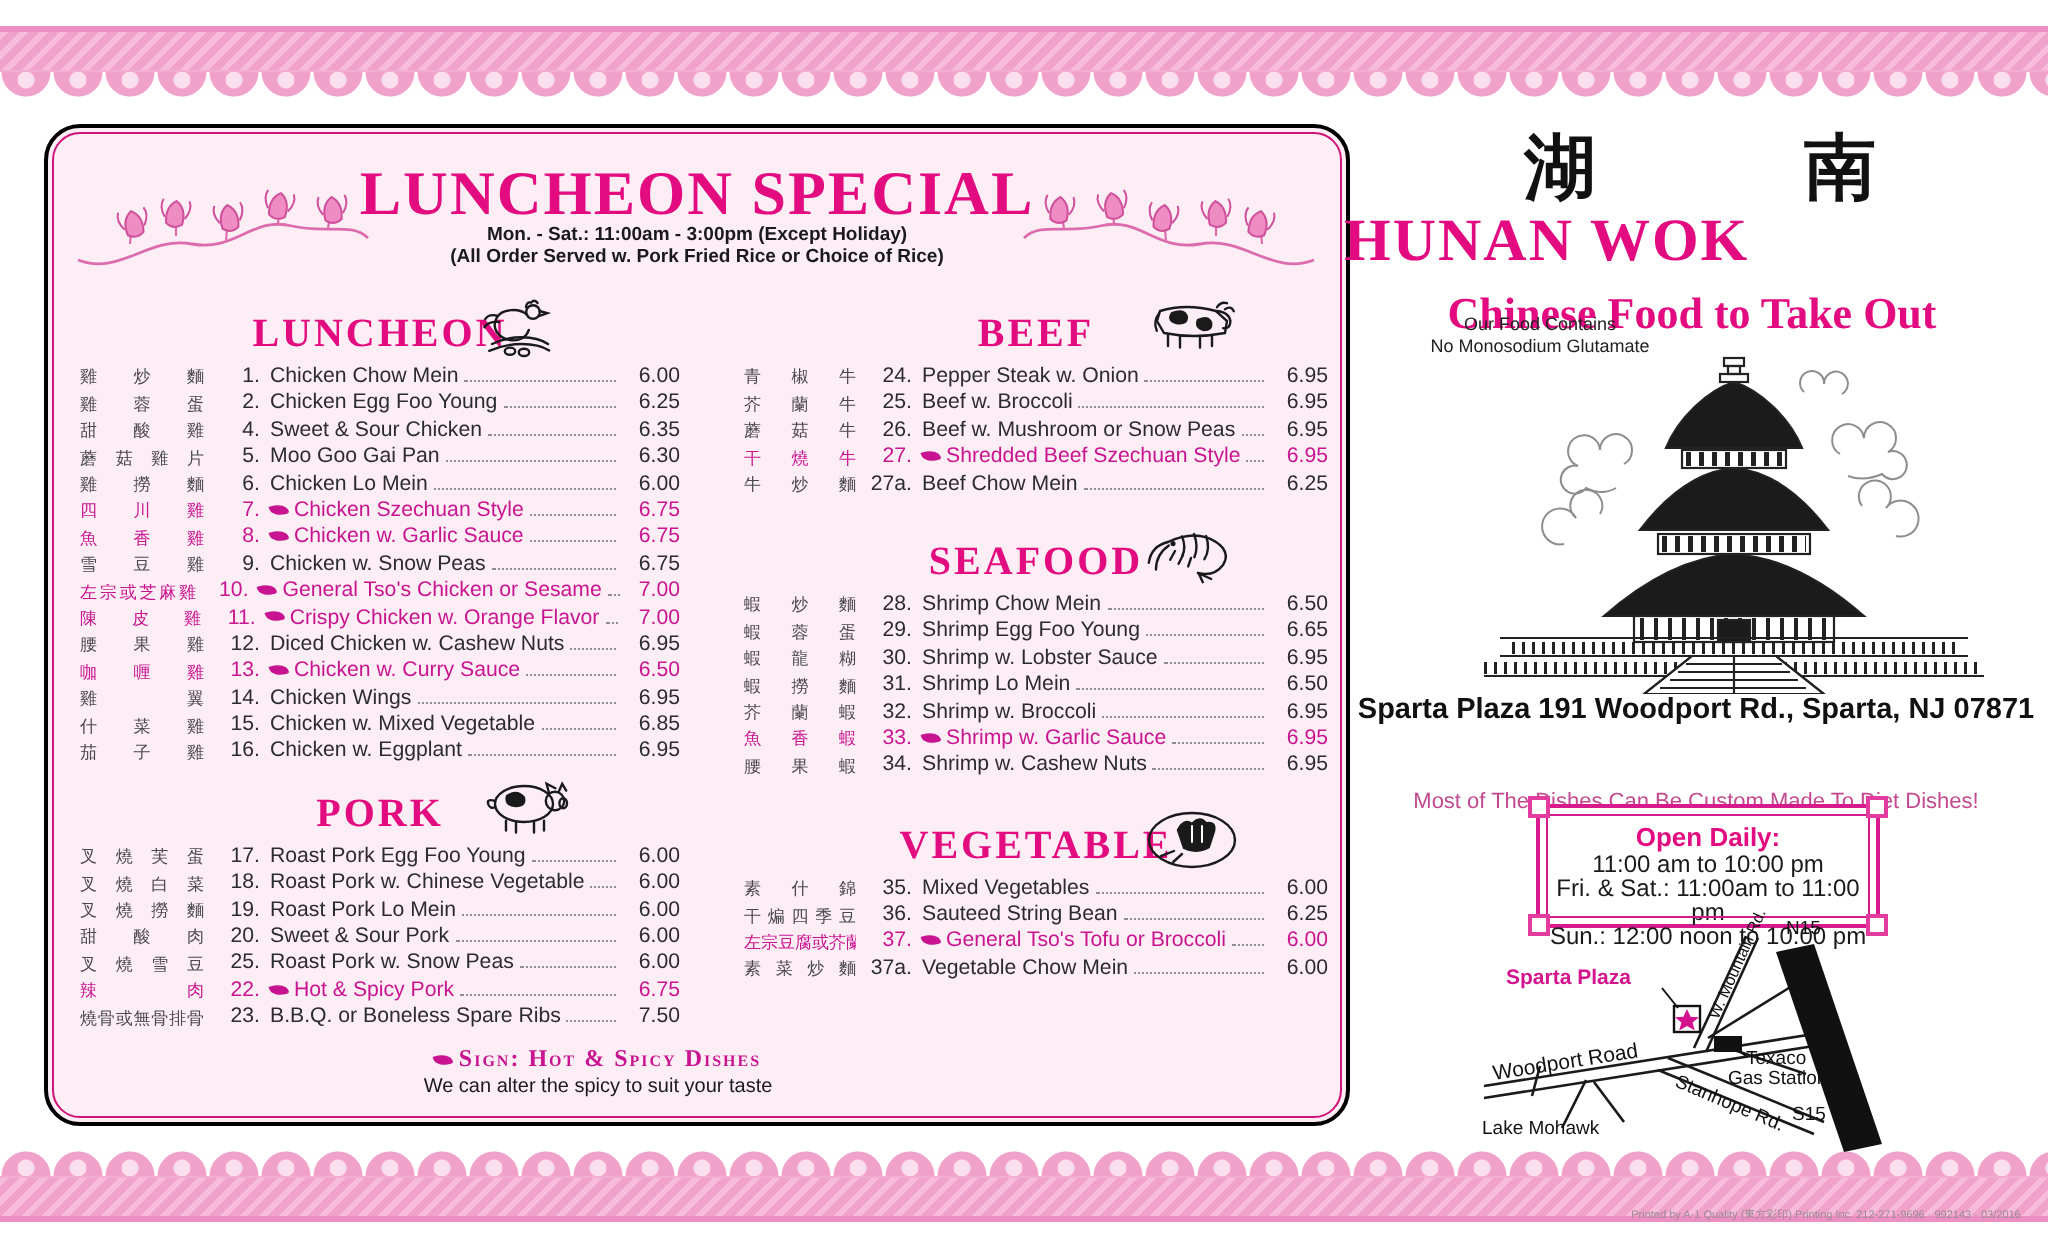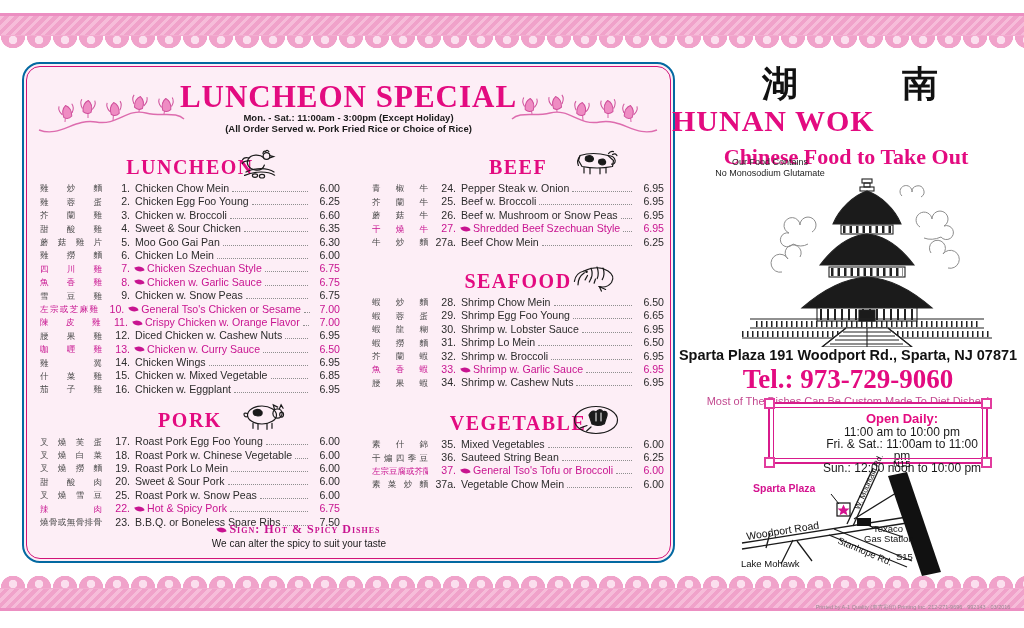--- a/index.html
+++ b/index.html
@@ -12,21 +12,21 @@
   .lace .scal{height:13px;background:
       radial-gradient(circle 4.5px at 13px 4px,#fbdfee 4px,rgba(0,0,0,0) 4.5px) 0 0/26px 13px repeat-x,
       radial-gradient(circle 12.5px at 13px 0px,#f0a2ca 12px,rgba(0,0,0,0) 12.5px) 0 0/26px 13px repeat-x;}
   .lace-top{top:13px;} .lace-bot{top:575px;}
   .lace-bot .rib{border-top:1px solid #f2add0;border-bottom:3px solid #ec8fc2;}
   .lace-bot .scal{background:
       radial-gradient(circle 4.5px at 13px 9px,#fbdfee 4px,rgba(0,0,0,0) 4.5px) 0 0/26px 13px repeat-x,
       radial-gradient(circle 12.5px at 13px 13px,#f0a2ca 12px,rgba(0,0,0,0) 12.5px) 0 0/26px 13px repeat-x;}
   
   .panel{position:absolute;left:22px;top:62px;width:649px;height:497px;background:#fdeef6;
-         border:2px solid #0369a1;border-radius:18px;}
+         border:2px solid #000000;border-radius:18px;}
   .panel::before{content:"";position:absolute;inset:2px;border:1px solid #d11277;border-radius:14px;pointer-events:none;}
   .lt{margin-top:18px;text-align:center;font-family:"Liberation Serif",serif;font-weight:bold;
       font-size:31px;line-height:30px;color:#e30b80;letter-spacing:1px;}
   .ls{ text-align:center;font-size:9.5px;font-weight:bold;color:#1a1a1a;line-height:11px;}
   .vine{position:absolute;top:28px;left:12px;}
   .vine-r{position:absolute;top:28px;left:486px;transform:scaleX(-1);}
   .col{position:absolute;top:84px;}
   .colL{left:16px;width:300px;} .colR{left:348px;width:292px;}
   .sec{margin-top:8px;}
   .sec.m14{margin-top:13px;} .sec.m20{margin-top:21px;} .sec.m24{margin-top:22px;}
@@ -56,21 +56,21 @@
          font-family:"Liberation Serif",serif;font-weight:bold;color:#e30b80;font-size:30px;letter-spacing:1px;line-height:42px;}
   .tagline{position:absolute;left:672px;top:144px;width:348px;text-align:center;
            font-family:"Liberation Serif",serif;font-weight:bold;color:#e30b80;font-size:22px;}
   .msg{position:absolute;left:694px;top:157px;width:152px;text-align:center;font-size:9px;line-height:11px;color:#222;}
   .temple{position:absolute;left:742px;top:172px;}
   .addr{position:absolute;left:672px;top:347px;width:352px;text-align:center;font-weight:bold;font-size:14.5px;color:#111;}
   .tel{position:absolute;left:672px;top:364px;width:352px;text-align:center;
        font-family:"Liberation Serif",serif;font-weight:bold;font-size:27px;color:#e30b80;}
   .diet{position:absolute;left:672px;top:395px;width:352px;text-align:center;font-size:11px;color:#c2498f;}
   .hbox{position:absolute;left:768px;top:402px;width:168px;height:58px;border:2px solid #d81b8c;
-        outline:1px solid #d81b8c;outline-offset:-6px;background:#fff;text-align:center;padding-left:48px;}
+        outline:1px solid #d81b8c;outline-offset:-6px;background:#fff;text-align:center;}
   .hbox .c{position:absolute;width:7px;height:7px;border:2px solid #e23c9e;background:#fff;}
   .hbox .tl{left:-6px;top:-6px;} .hbox .tr{right:-6px;top:-6px;}
   .hbox .bl{left:-6px;bottom:-6px;} .hbox .br{right:-6px;bottom:-6px;}
   .hbox .ht{margin-top:7px;font-weight:bold;font-size:13px;color:#e30b80;}
   .hbox .hl{font-size:12px;line-height:12px;color:#1a1a1a;}
   .map{position:absolute;left:733px;top:448px;}
   .fine{position:absolute;left:806px;top:604px;width:214px;text-align:center;font-size:5.5px;color:#9b8a93;}
   svg text{font-family:"Liberation Sans",sans-serif;}
 </style>
 </head>
@@ -150,27 +150,20 @@
               <span class="nm">Chicken Chow Mein</span>
               <span class="dots"></span>
               <span class="pr">6.00</span>
             </div>
             <div class="row">
               <span class="zh">雞蓉蛋</span>
               <span class="num">2.</span>
               <span class="nm">Chicken Egg Foo Young</span>
               <span class="dots"></span>
               <span class="pr">6.25</span>
-            </div>
-            <div class="row">
-              <span class="zh">芥蘭雞</span>
-              <span class="num">3.</span>
-              <span class="nm">Chicken w. Broccoli</span>
-              <span class="dots"></span>
-              <span class="pr">6.60</span>
             </div>
             <div class="row">
               <span class="zh">甜酸雞</span>
               <span class="num">4.</span>
               <span class="nm">Sweet &amp; Sour Chicken</span>
               <span class="dots"></span>
               <span class="pr">6.35</span>
             </div>
             <div class="row">
               <span class="zh">蘑菇雞片</span>
@@ -542,21 +535,20 @@
         <line x1="8" y1="156" x2="242" y2="156"></line>
         <line x1="0" y1="162" x2="250" y2="162" stroke-width="6" stroke-dasharray="1.5,3.5"></line>
         <line x1="0" y1="166" x2="250" y2="166"></line>
         <polygon points="104,156 146,156 170,175 80,175" fill="#fff"></polygon>
         <path d="M101,160 h48 M97,164 h56 M93,168 h64 M88,172 h73"></path>
         <path d="M104,156 L80,175 M146,156 L170,175 M125,156 L125,175"></path>
       </g>
     </svg>
 
     <div class="addr">Sparta Plaza 191 Woodport Rd., Sparta, NJ 07871</div>
-    <div class="tel">Tel.: 973-729-9060</div>
     <div class="diet">Most of The Dishes Can Be Custom Made To Diet Dishes!</div>
 
     <div class="hbox">
       <i class="c tl"></i>
         <i class="c tr"></i>
         <i class="c bl"></i>
         <i class="c br"></i>
       <div class="ht">Open Daily:</div>
       <div class="hl">11:00 am to 10:00 pm</div>
       <div class="hl">Fri. &amp; Sat.: 11:00am to 11:00 pm</div>

